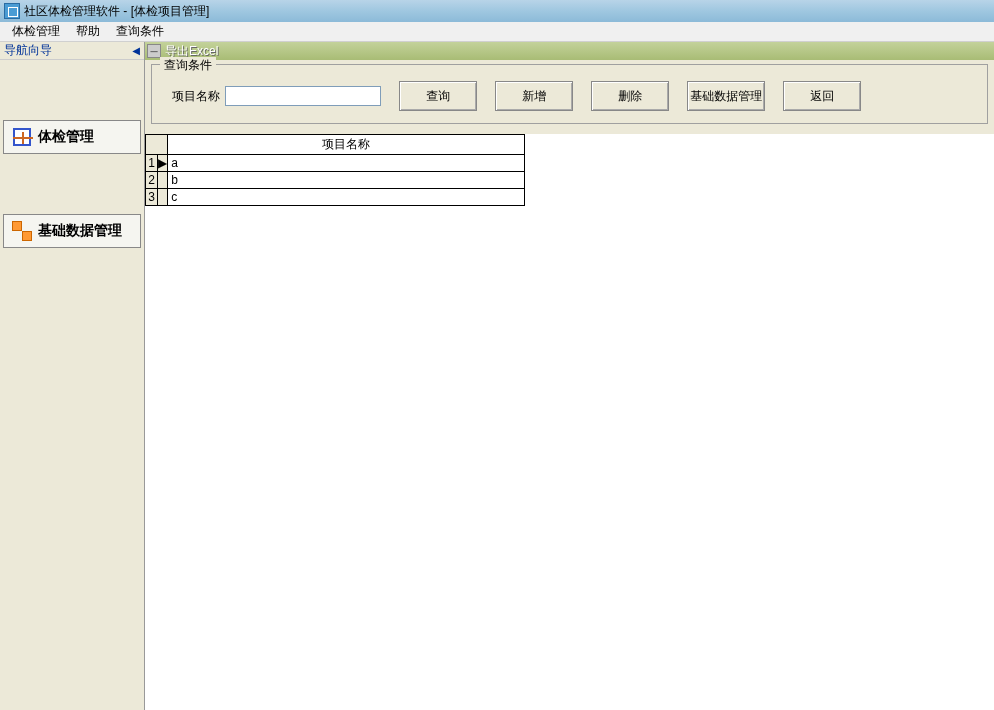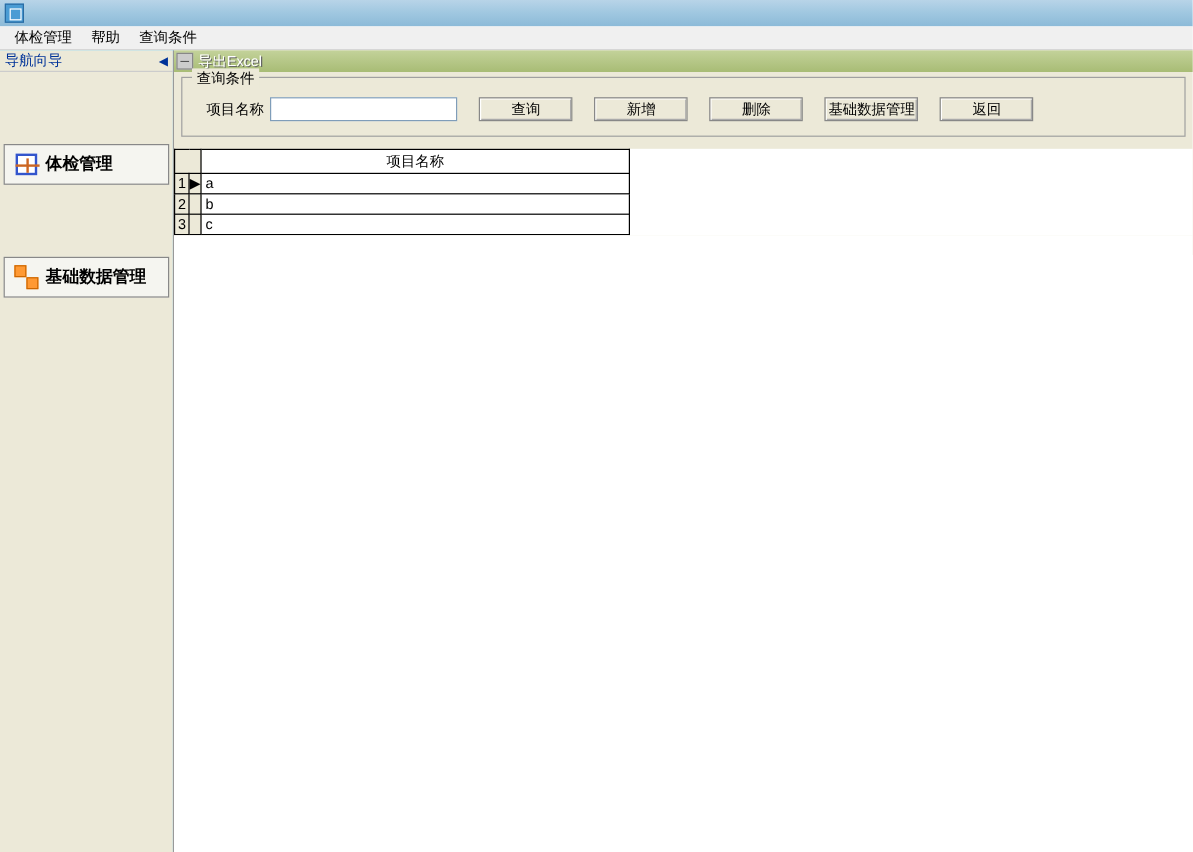--- a/index.html
+++ b/index.html
@@ -46,21 +46,21 @@
     .menu-item {
       padding: 2px 8px;
       cursor: default;
     }
     .content-area {
       display: flex;
       height: calc(100% - 42px);
     }
     .sidebar {
       width: 145px;
-      background: #7dd3fc;
+      background: #22c55e;
       border-right: 1px solid #999;
       display: flex;
       flex-direction: column;
     }
     .sidebar-header {
       height: 18px;
       background: #ece9d8;
       color: #003399;
       padding: 2px 4px;
       display: flex;
@@ -196,21 +196,21 @@
     .search-input {
       width: 156px;
       height: 20px;
       border: 1px solid #7f9db9;
       padding: 1px 3px;
       font-size: 12px;
       font-family: inherit;
     }
     .action-btn {
       width: 78px;
-      height: 20px;
+      height: 30px;
       background: #ece9d8;
       border: 1px solid #888;
       box-shadow: 1px 1px 0 #fff inset, -1px -1px 0 #aaa inset;
       cursor: pointer;
       font-size: 12px;
       font-family: inherit;
     }
     .data-grid {
       margin: 0 0 0 0;
       background: #fff;
@@ -253,20 +253,21 @@
       flex: 1;
       background: #fff;
       margin: 0 0 0 0;
     }
   </style>
 </head>
 <body>
 
 <div class="title-bar">
   <span class="title-bar-icon"></span>
+  <span>社区体检管理软件  - [体检项目管理]</span>
 </div>
 
 <div class="menu-bar">
   <span class="menu-item">体检管理</span>
   <span class="menu-item">帮助</span>
   <span class="menu-item">查询条件</span>
 </div>
 
 <div class="content-area">
   <div class="sidebar">

